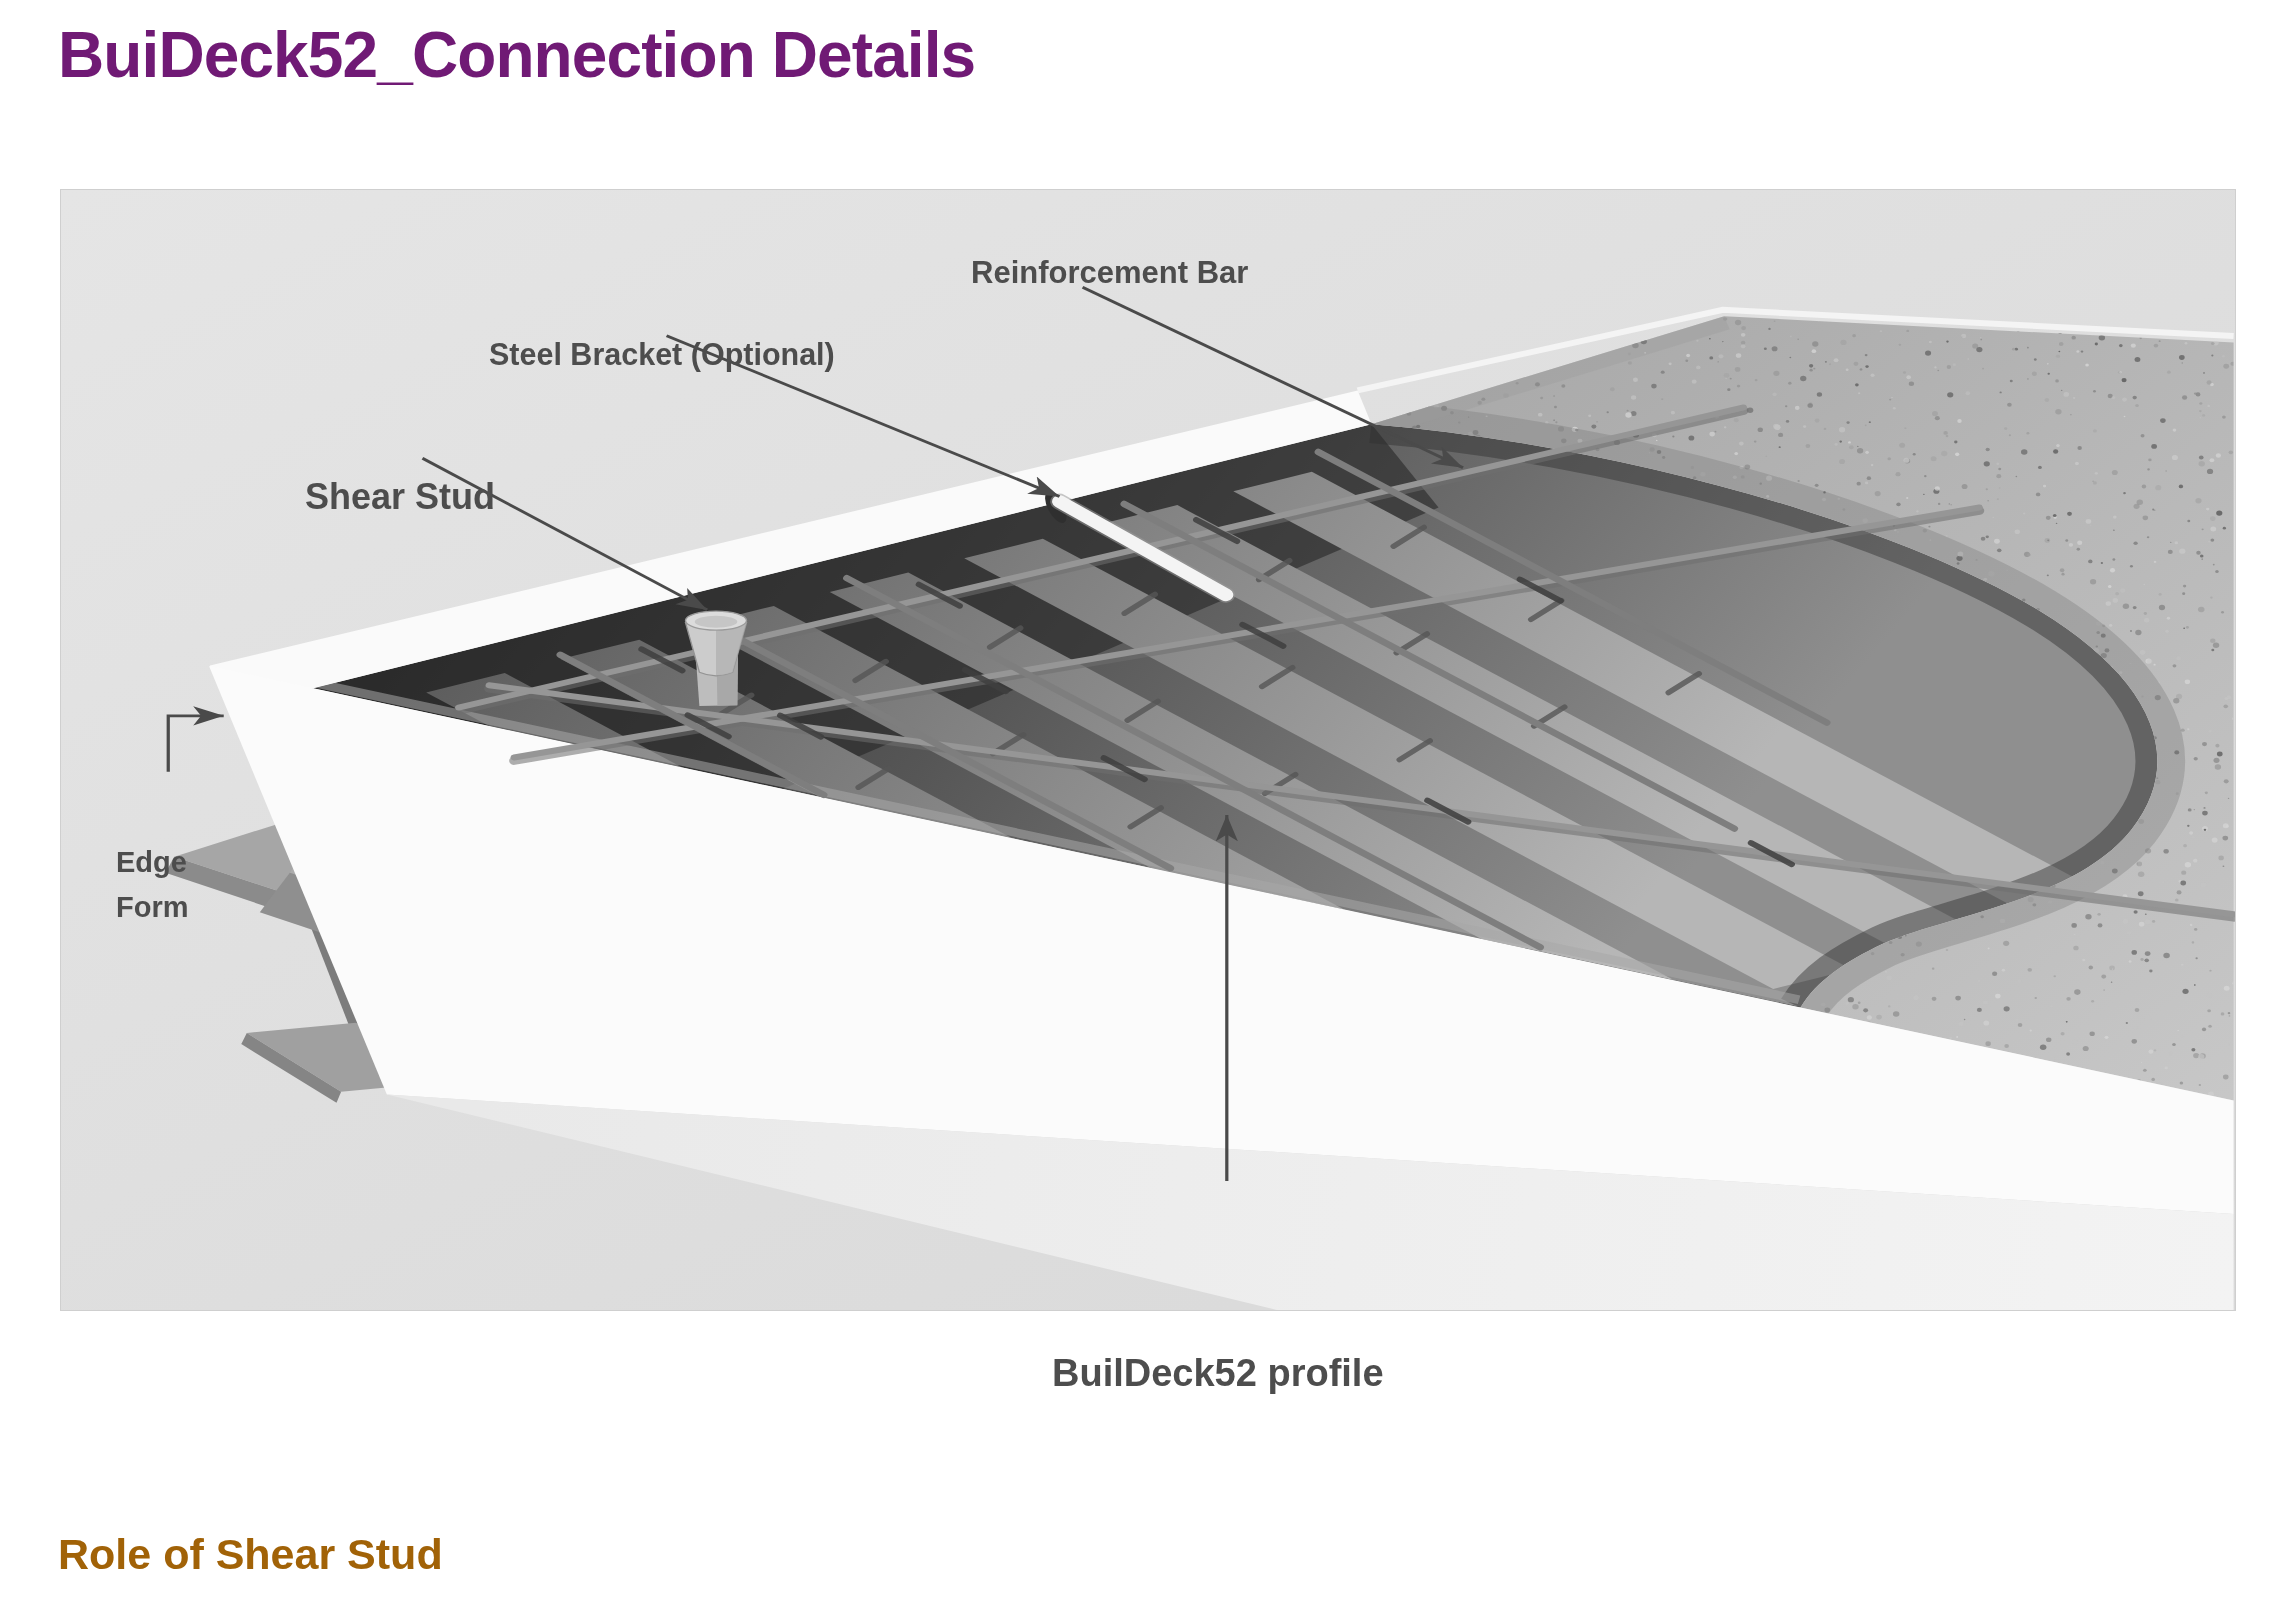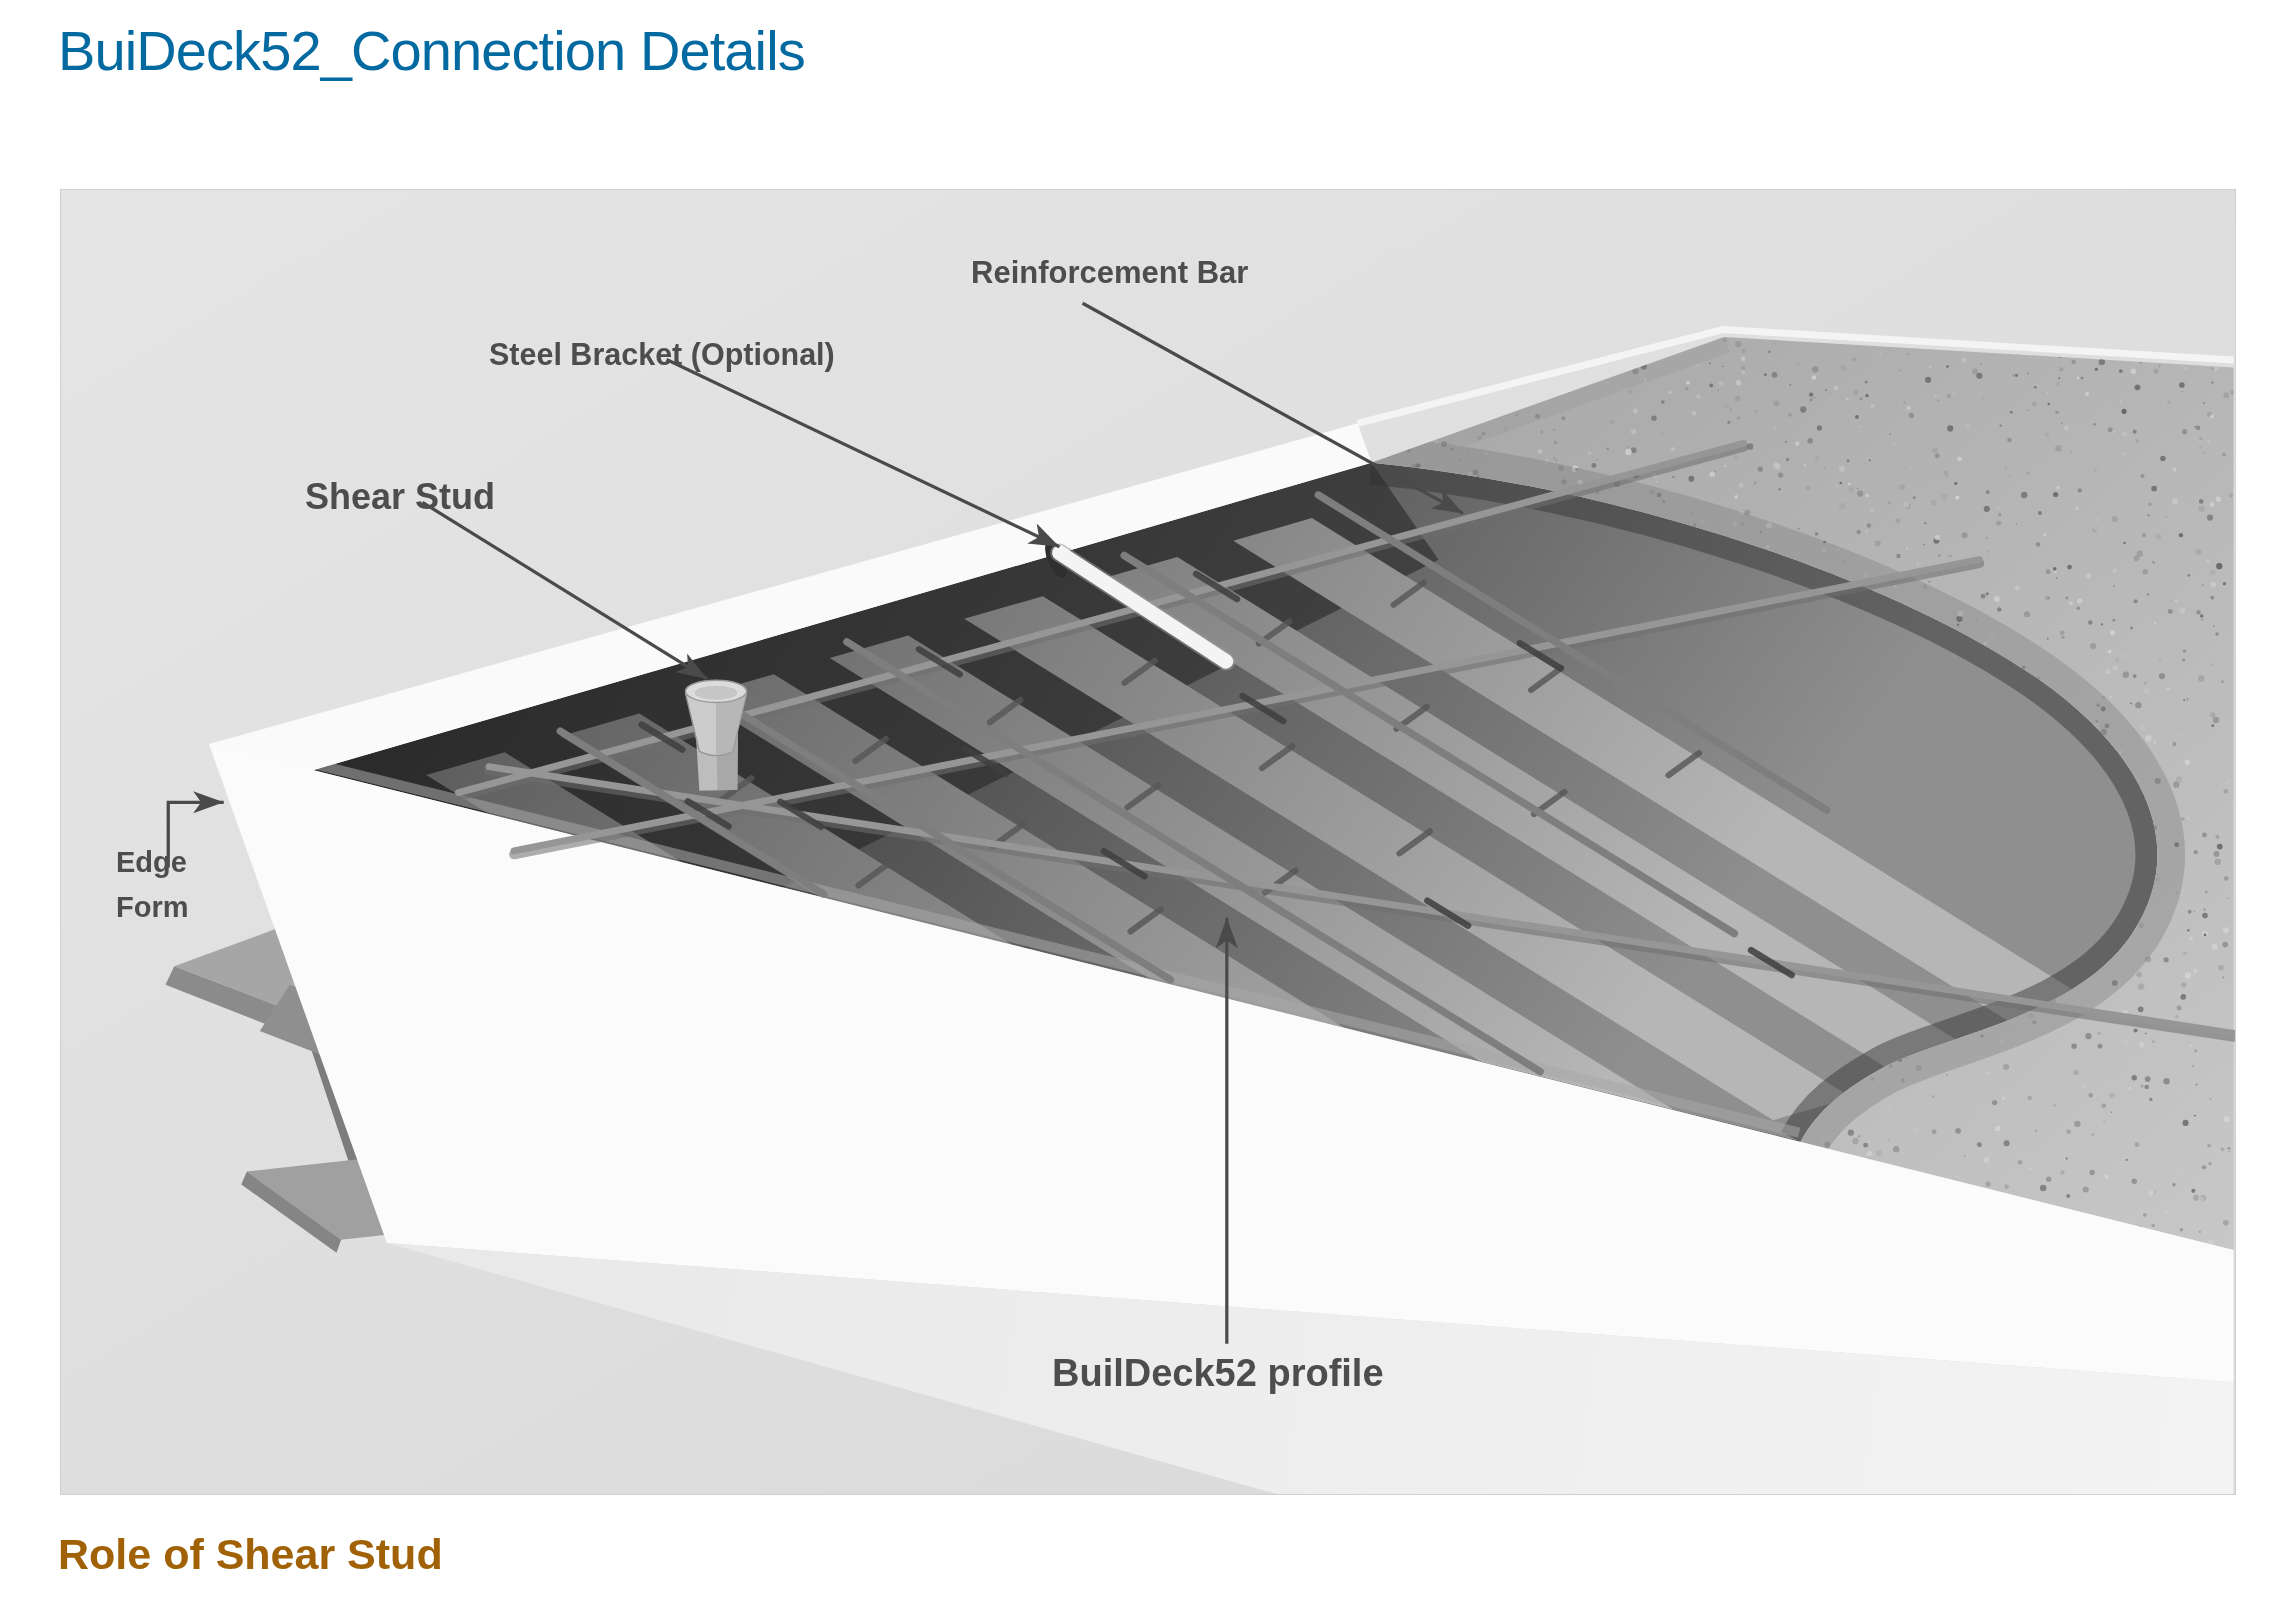--- a/index.html
+++ b/index.html
@@ -1,19 +1,19 @@
 <!DOCTYPE html>
 <html style="font-size:7.4px"><head>
 <meta charset="utf-8">
 <style>
   html,body{margin:0;padding:0;background:#ffffff;width:2295px;height:1623px;
     font-family:"Liberation Sans", sans-serif;overflow:hidden;position:relative;}
-  .page-title{position:absolute;left:58px;top:17.6px;font-size:56px;font-weight:400;
-    color:#0369a1;letter-spacing:-0.9px;white-space:nowrap;}
-  .figure-wrap{position:absolute;left:60px;top:189px;width:2176px;height:1306px;
+  .page-title{position:absolute;left:58px;top:17.6px;font-size:64px;font-weight:700;
+    color:#701a75;letter-spacing:-0.9px;white-space:nowrap;}
+  .figure-wrap{position:absolute;left:60px;top:189px;width:2176px;height:1122px;
     background:#dfdfdf;border:0.5px solid #cfcfcf;box-sizing:border-box;}
   .figure-wrap svg{position:absolute;left:0;top:0;width:100%;height:100%;}
   .fig-label{position:absolute;color:#4d4d4d;font-weight:600;white-space:nowrap;
     line-height:1.15;}
   .lbl-reinforcement{left:910px;top:65px;font-size:31px;}
   .lbl-bracket{left:428px;top:147px;font-size:30.5px;}
   .lbl-stud{left:244px;top:286px;font-size:36px;}
   .lbl-edgeform{left:55px;top:650px;font-size:29px;white-space:pre-line;line-height:1.55;}
   .lbl-profile{left:991px;top:1162px;font-size:38px;}
   .section-heading{position:absolute;left:58px;top:1530px;font-size:43px;font-weight:700;

